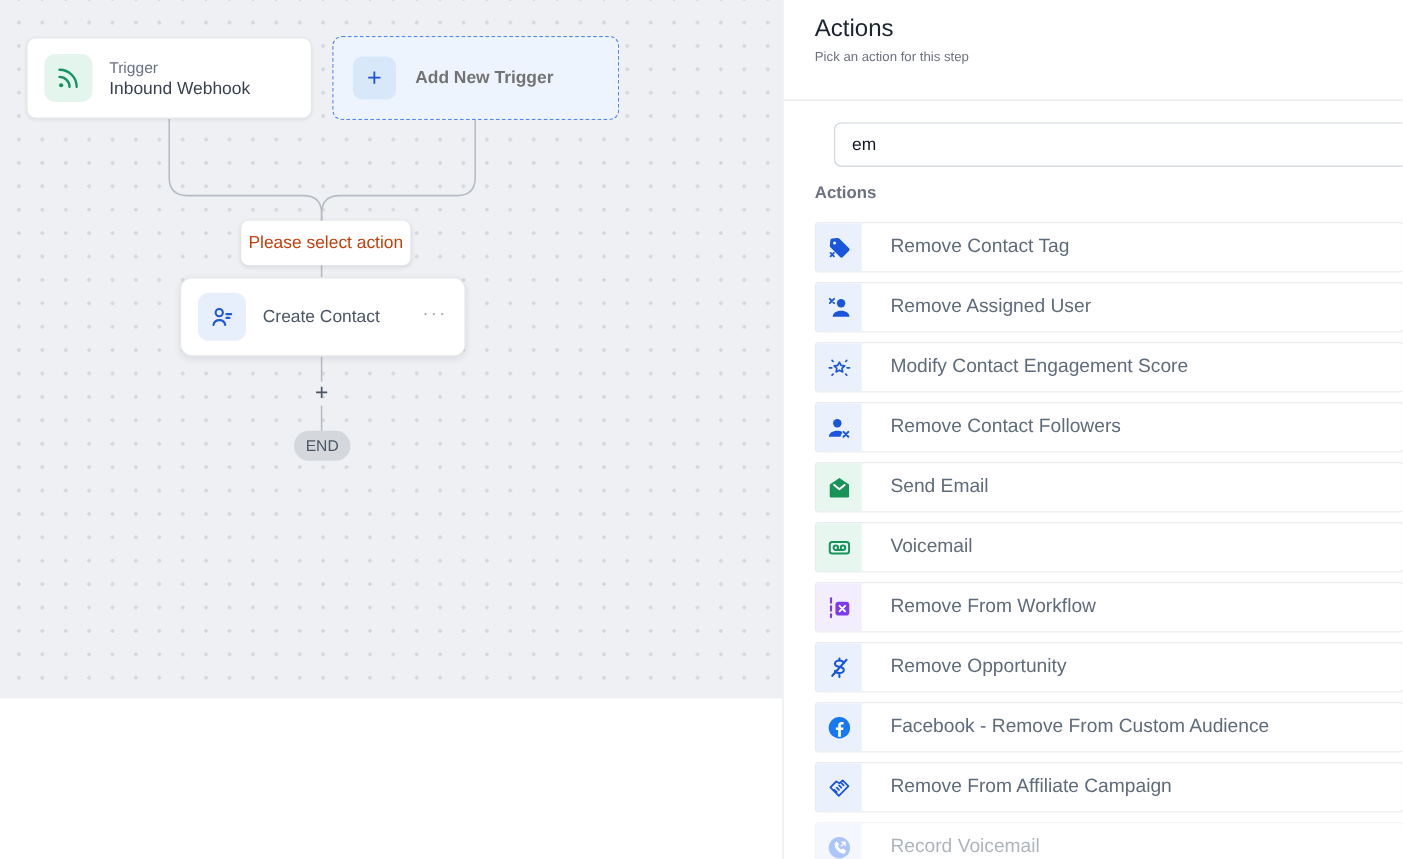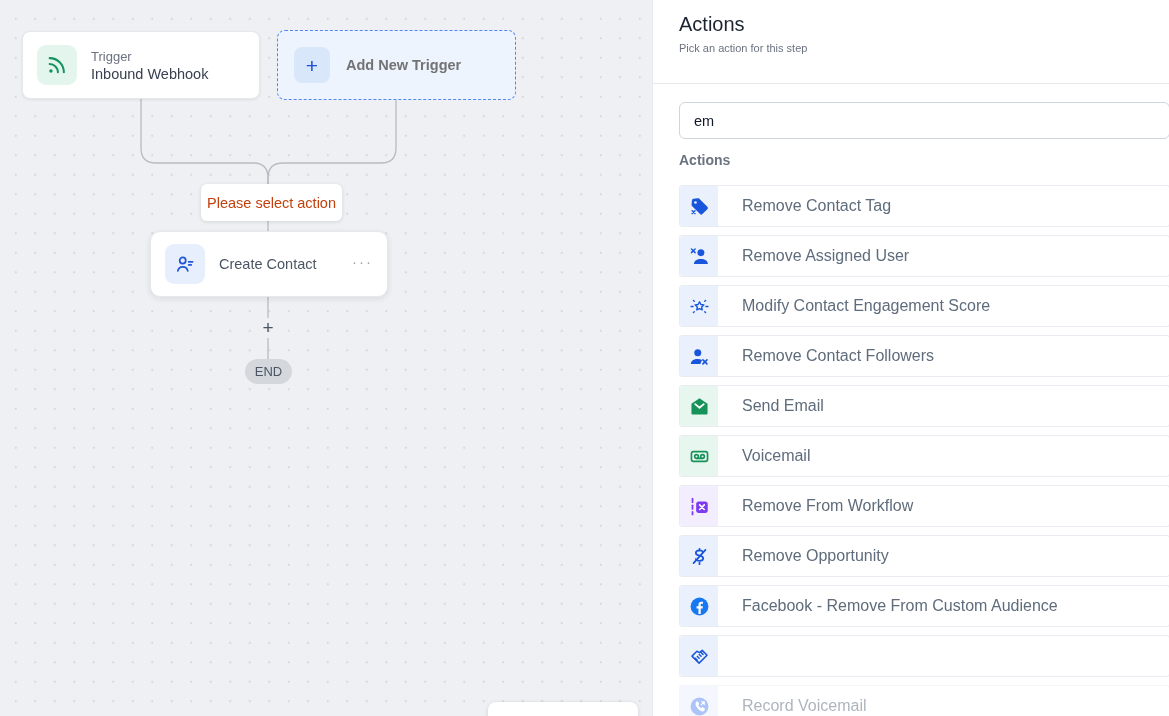--- a/index.html
+++ b/index.html
@@ -2,21 +2,21 @@
 <html><head>
 <meta charset="utf-8">
 <style>
   * { margin:0; padding:0; box-sizing:border-box; }
   html,body { width:1169px; height:716px; overflow:hidden; }
   body { font-family:"Liberation Sans", sans-serif; background:#fff; }
   .app { display:flex; width:1169px; height:716px; overflow:hidden; }
 
   
   .canvas {
-    position:relative; width:652px; height:716px; flex:0 0 652px;
+    position:relative; width:652px; height:582px; flex:0 0 652px;
     background-color:#eef0f3;
     background-image:radial-gradient(#d5d8dc 1.4px, transparent 1.5px);
     background-size:19.5px 19.5px;
     background-position:6px 9px;
     overflow:hidden;
   }
   .connectors { position:absolute; left:0; top:0; width:652px; height:716px; }
   .node-card {
     position:absolute; background:#fff; border:1px solid #e6e8ec; border-radius:8px;
     box-shadow:0 1px 3px rgba(16,24,40,.08);
@@ -66,21 +66,21 @@
     position:absolute; left:488px; top:702px; width:150px; height:22px;
     background:#fff; border-radius:8px; box-shadow:0 1px 4px rgba(16,24,40,.14);
   }
 
   
   .panel { flex:1 1 auto; background:#fff; border-left:1px solid #e7e9ee; position:relative; overflow:hidden; }
   .panel-header { height:84px; padding:13px 26px 0 26px; border-bottom:1px solid #e5e7eb; }
   .panel-title { font-size:20px; font-weight:500; color:#1b2430; }
   .panel-subtitle { margin-top:6px; font-size:11px; color:#6b7280; }
 
-  .search-wrap { padding:18px 0 0 26px; }
+  .search-wrap { padding:18px 0 0 26px;margin-left:16px; }
   .search-input {
     width:491px; height:37px; border:1px solid #d0d5dd; border-radius:6px;
     padding:0 14px; font-size:14.5px; color:#111827; outline:none;
     font-family:"Liberation Sans", sans-serif; background:#fff;
   }
   .section-label { margin:13px 0 0 26px; font-size:14px; font-weight:700; color:#6b7280; height:20px; }
 
   .rows { margin:13px 0 0 26px; width:491px; }
   .action-row {
     display:flex; align-items:stretch; height:42px; margin-bottom:8px;
@@ -282,20 +282,21 @@
             <span class="icon-holder">
               <svg viewBox="0 0 24 24" fill="none" stroke="currentColor" stroke-width="1.7" stroke-linecap="round" stroke-linejoin="round">
                 <path d="M3.4 11.6 9 6l3.1 1.6L15.1 5l5.5 5.5-9.1 9.1-8.1-8z"></path>
                 <path d="M7.3 14.1l2.1 2.1"></path>
                 <path d="M9.5 11.9l2.1 2.1"></path>
                 <path d="M11.7 9.7l2.1 2.1"></path>
                 <path d="M13.9 7.5l2.1 2.1"></path>
               </svg>
             </span>
           </div>
+    <div class="row-label">Remove From Affiliate Campaign</div>
   </div>
         <div class="action-row row-blue faded">
     <div class="icon-cell">
             <span class="icon-holder">
               <svg viewBox="0 0 24 24">
                 <circle cx="12" cy="12" r="10.2" fill="#5b8bf5"></circle>
                 <path d="M8.1 7.5c-.5.4-.8 1-.7 1.6.3 2.3 1.6 4.4 3.3 6 1.4 1.3 3.2 2.3 5 2.5.6.1 1.1-.2 1.5-.7l.9-1.2c.3-.4.2-1-.2-1.3l-2-1.5c-.4-.3-.9-.2-1.2.1l-.8.8c-1.4-.6-2.8-2-3.4-3.4l.8-.8c.3-.3.4-.8.1-1.2l-1.5-2c-.3-.4-.9-.5-1.3-.2z" fill="#fff"></path>
                 <path d="M14.3 6.6h3.1m0 0v3.1m0-3.1-3.5 3.5" stroke="#fff" stroke-width="1.3" fill="none" stroke-linecap="round"></path>
               </svg>
             </span>

